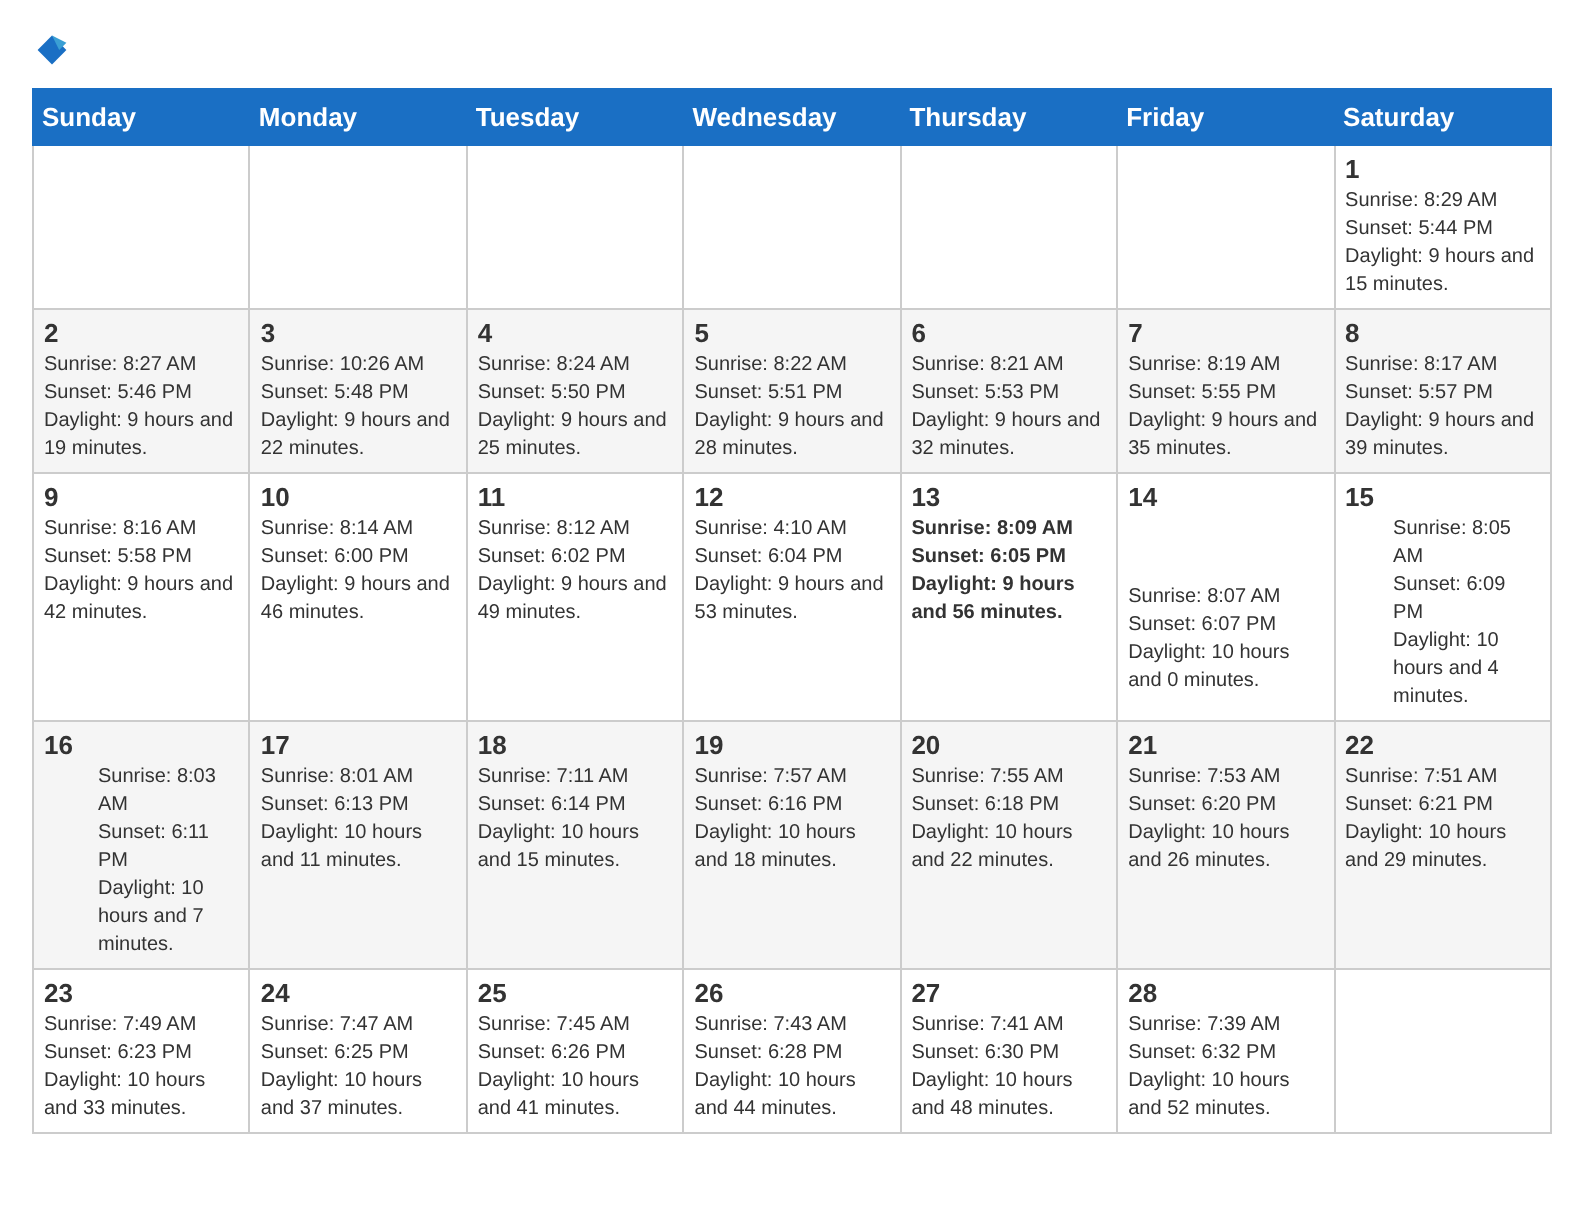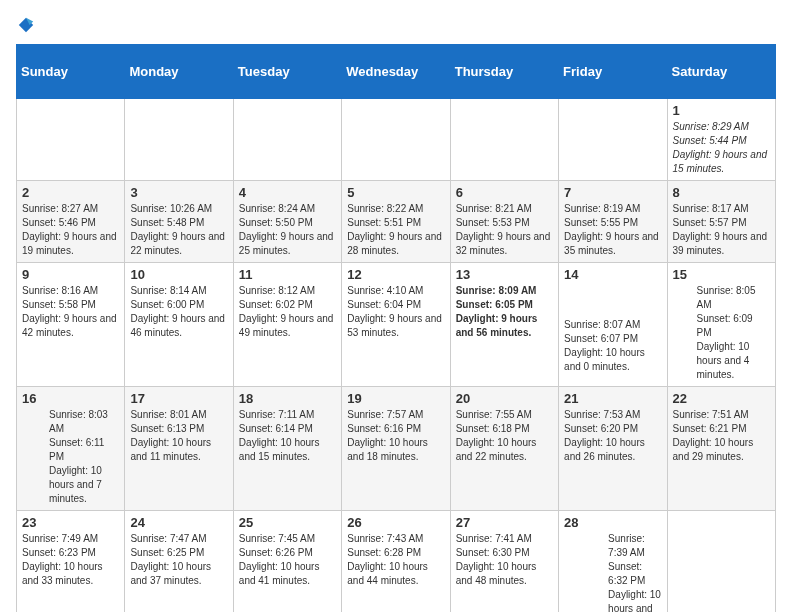--- a/index.html
+++ b/index.html
@@ -50,21 +50,21 @@
     }
     .calendar {
       width: 100%;
       border-collapse: collapse;
       border: 1px solid #ccc;
     }
     .calendar th {
       background: #1a6fc4;
       color: #fff;
       font-size: 13px;
-      padding: 19px 4px;
+      padding: 6px 4px;
       text-align: left;
       border: 1px solid #1a6fc4;
       font-weight: bold;
     }
     .calendar td {
       border: 1px solid #ccc;
       vertical-align: top;
       padding: 4px 5px;
       font-size: 10.5px;
       color: #333;
@@ -122,21 +122,21 @@
   <tbody id="calendar-body">
   <tr>
         <td class="empty"></td>
         <td class="empty"></td>
         <td class="empty"></td>
         <td class="empty"></td>
         <td class="empty"></td>
         <td class="empty"></td>
         <td>
           <span class="day-num">1</span>
-          <div class="cell-text" style="white-space: pre-line; font-style: italic;">Sunrise: 8:29 AM
+          <div class="cell-text" style="white-space: pre-line;">Sunrise: 8:29 AM
 Sunset: 5:44 PM
 Daylight: 9 hours and 15 minutes.</div>
         </td>
       </tr>
       <tr>
         <td>
           <span class="day-num">2</span>
           <div class="cell-text" style="white-space: pre-line;">Sunrise: 8:27 AM
 Sunset: 5:46 PM
 Daylight: 9 hours and 19 minutes.</div>
@@ -292,20 +292,20 @@
 Daylight: 10 hours and 44 minutes.</div>
         </td>
         <td>
           <span class="day-num">27</span>
           <div class="cell-text" style="white-space: pre-line;">Sunrise: 7:41 AM
 Sunset: 6:30 PM
 Daylight: 10 hours and 48 minutes.</div>
         </td>
         <td>
           <span class="day-num">28</span>
-          <div class="cell-text" style="white-space: pre-line; margin-left: 44px;">Sunrise: 7:39 AM
+          <div class="cell-text" style="white-space: pre-line;">Sunrise: 7:39 AM
 Sunset: 6:32 PM
 Daylight: 10 hours and 52 minutes.</div>
         </td>
         <td class="empty"></td>
       </tr>
     </tbody>
 </table>
 
 </body></html>

